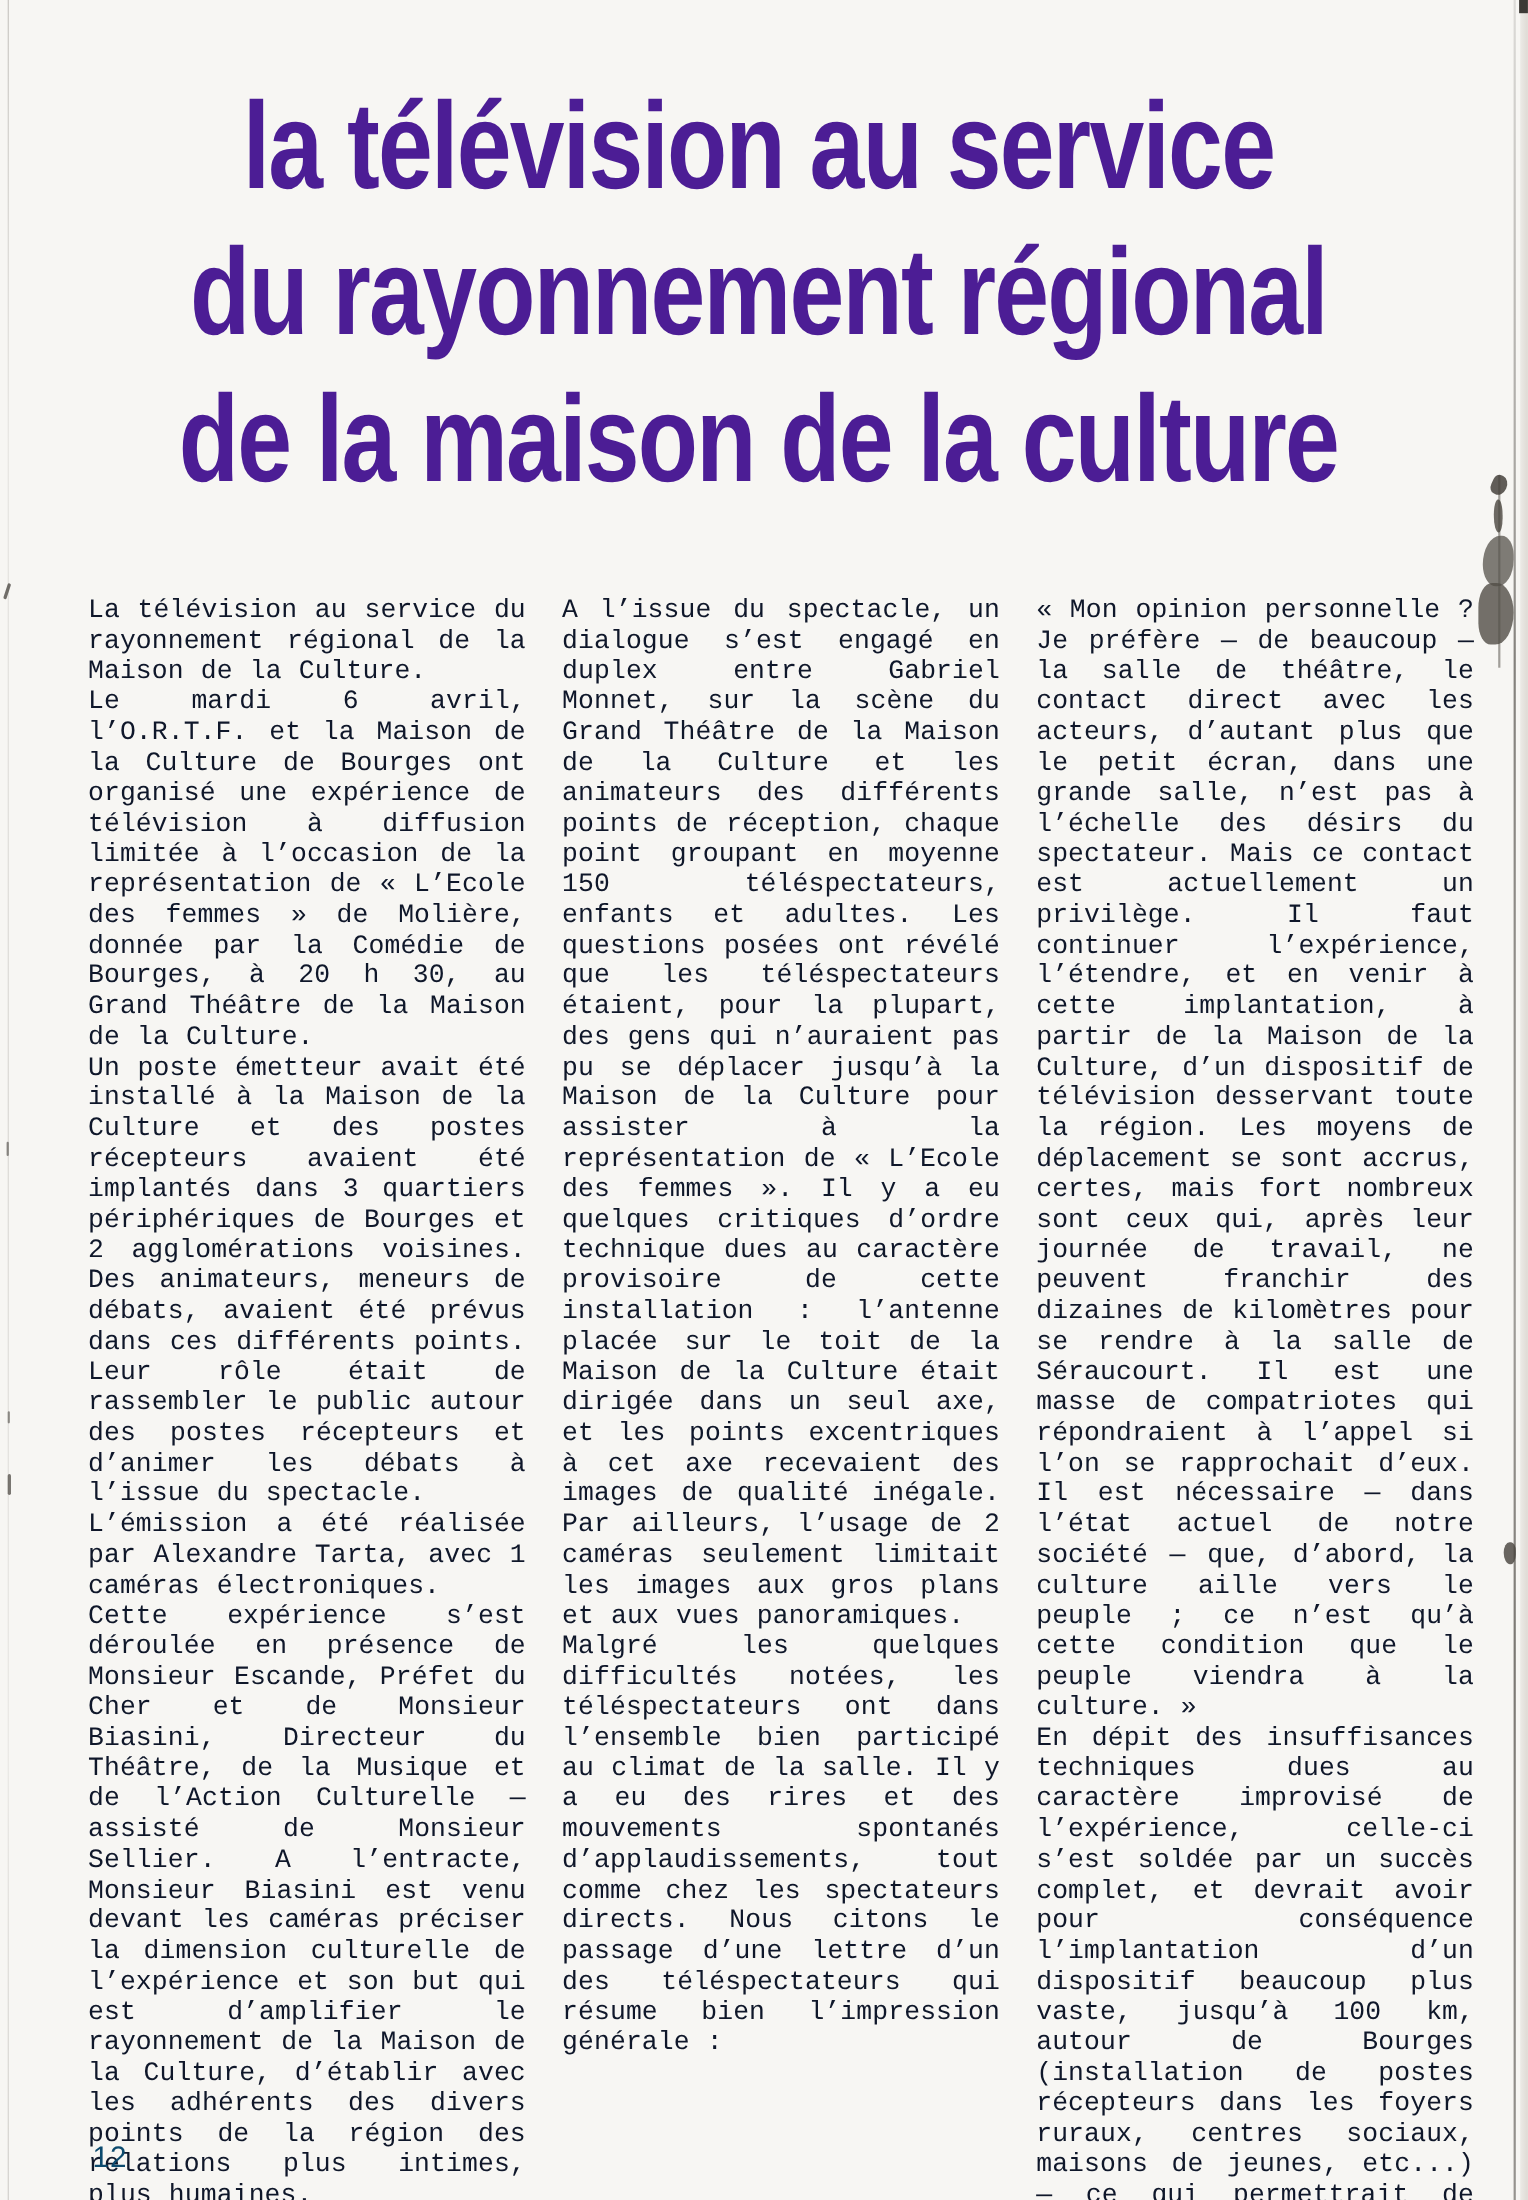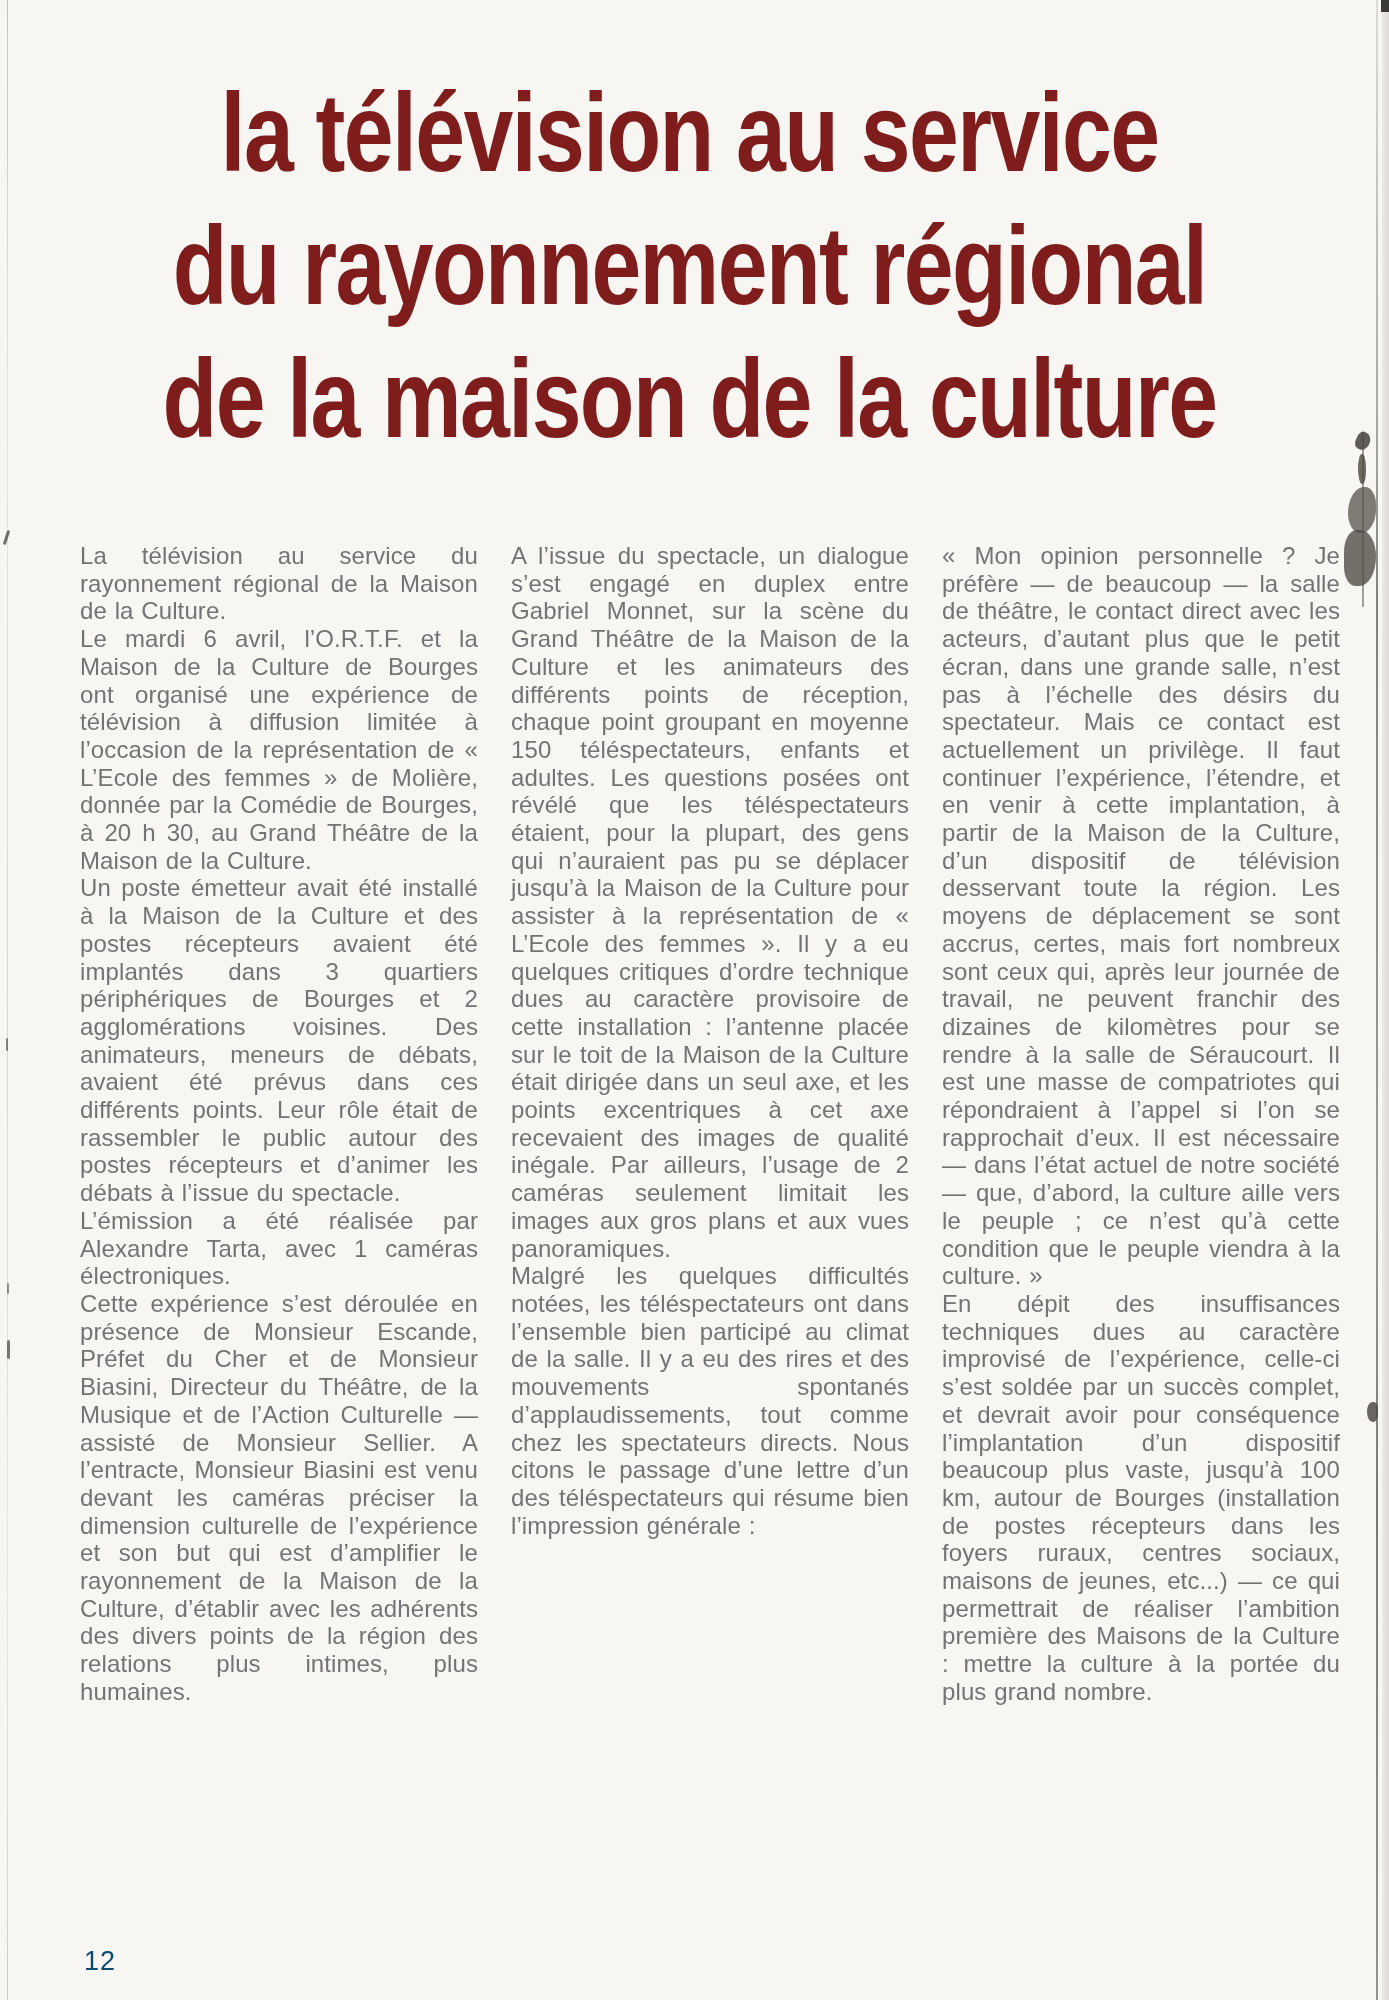--- a/index.html
+++ b/index.html
@@ -13,21 +13,21 @@
     position:relative;
     width:1389px;height:2000px;
     background:#f7f6f3;
     color:#2b2b2b;
   }
   
   .headline{
     position:absolute;
     top:66px;left:0;right:10px;
     text-align:center;
-    color:#7f1d1d;
+    color:#4c1d95;
   }
   .headline-line{
     display:block;
     font-weight:bold;
     font-size:112px;
     line-height:133px;
     letter-spacing:-2px;
     white-space:nowrap;
     transform:scaleX(0.80);
     transform-origin:50% 50%;
@@ -44,21 +44,22 @@
     width:398px;
     flex:0 0 398px;
   }
   .col p{
     margin:0;
     font-size:24px;
     line-height:27.7px;
     text-align:justify;
     word-spacing:1px;
     letter-spacing:0.1px;
-    color:#737373;
+    color:#0f172a;
+    font-family:Liberation Mono, monospace;
   }
   
   .page-number{
     position:absolute;
     left:84px;top:1946px;
     font-size:27px;
     color:#0c4a6e;
     letter-spacing:1px;
   }
   

